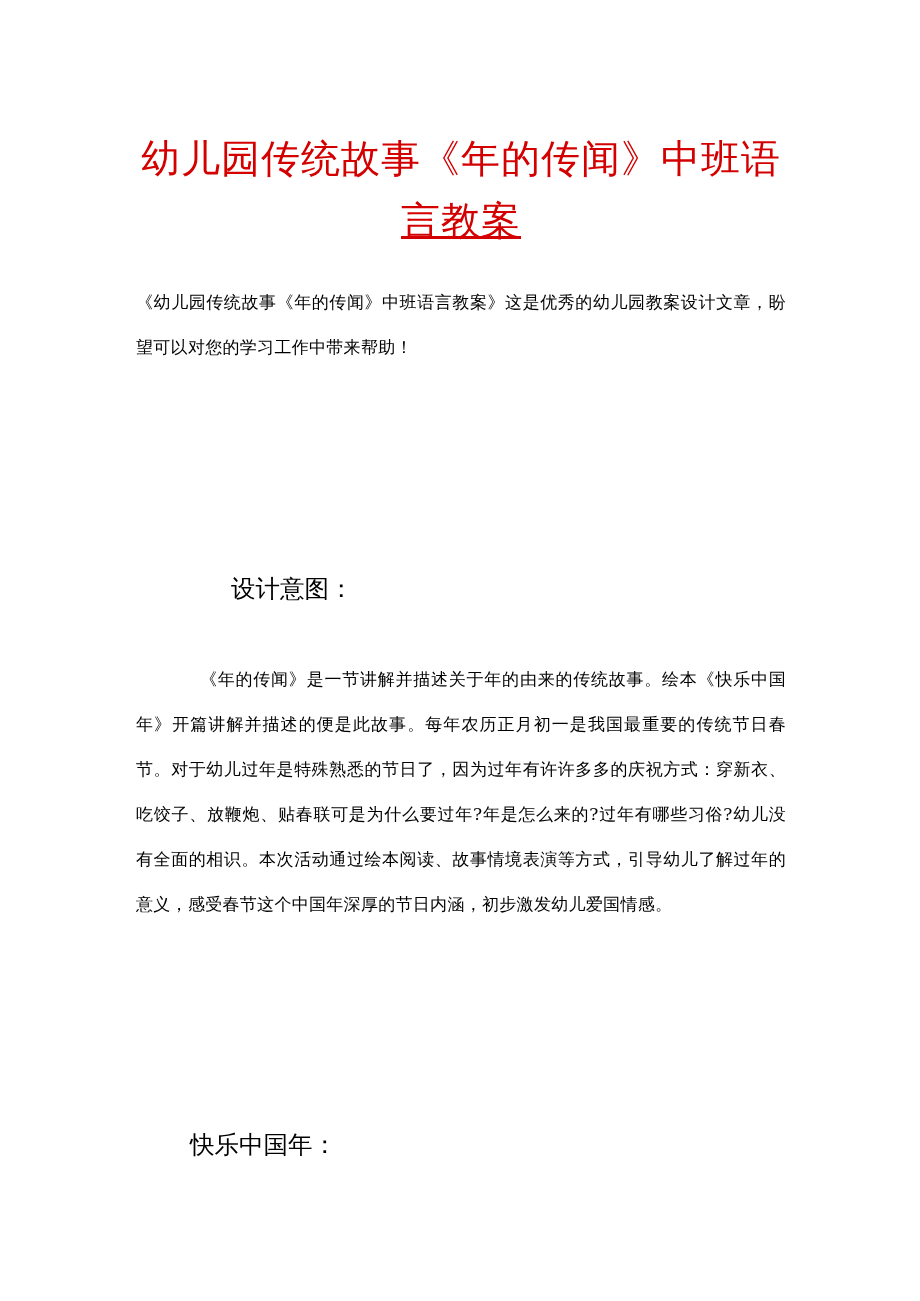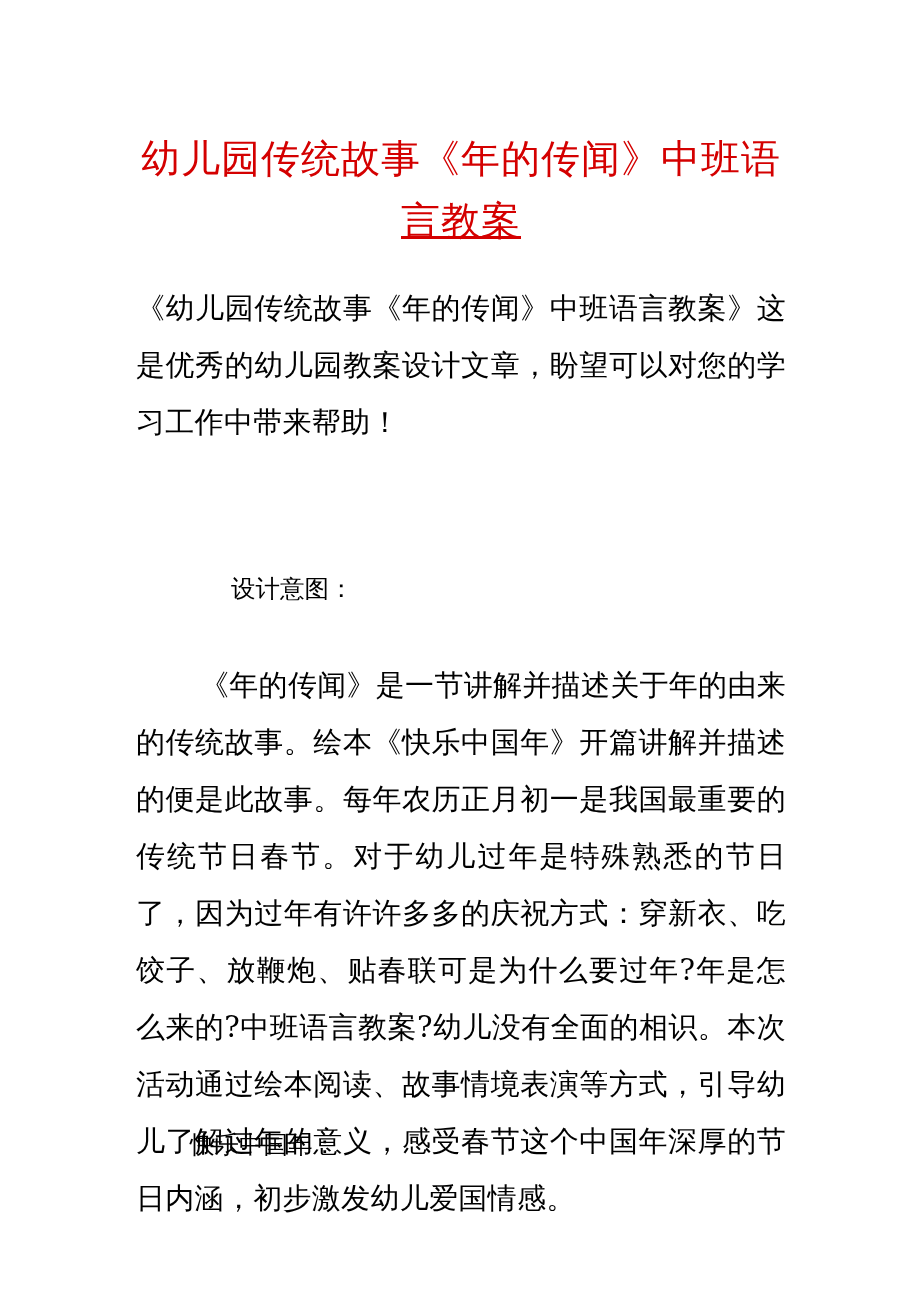--- a/index.html
+++ b/index.html
@@ -2,35 +2,35 @@
 <html><head>
 <meta charset="utf-8">
 <style>
   html, body { margin: 0; padding: 0; background: #ffffff; }
   body { width: 920px; height: 1301px; position: relative; overflow: hidden;
          font-family: "DejaVu Serif", "Liberation Serif", serif; color: #000; }
   .title { position: absolute; left: 136px; width: 650px; text-align: center;
            color: #d40000; font-size: 39px; letter-spacing: 1px; }
   .title .l1 { position: absolute; top: 132px; left: 0; width: 650px; white-space: nowrap; }
   .title .l2 { position: absolute; top: 194px; left: 0; width: 650px; text-decoration: underline; }
-  .p { position: absolute; left: 136px; width: 650px; font-size: 29px; line-height: 57px;
+  .p { position: absolute; left: 136px; width: 650px; font-size: 17px; line-height: 45px;
        text-align: justify; letter-spacing: 0.3px; }
   .intro { top: 280px; }
   .h { position: absolute; font-size: 24.5px; }
   .h1 { top: 572px; left: 190px; margin-left: 41px; }
   .body1 { top: 657px; text-indent: 64px; }
   .h2 { top: 1128px; left: 190px; }
 </style>
 </head>
 <body>
 
 <div class="title">
   <div class="l1">幼儿园传统故事《年的传闻》中班语</div>
   <div class="l2">言教案</div>
 </div>
 
 <div class="p intro">《幼儿园传统故事《年的传闻》中班语言教案》这是优秀的幼儿园教案设计文章，盼望可以对您的学习工作中带来帮助！</div>
 
 <div class="h h1">设计意图：</div>
 
-<div class="p body1">《年的传闻》是一节讲解并描述关于年的由来的传统故事。绘本《快乐中国年》开篇讲解并描述的便是此故事。每年农历正月初一是我国最重要的传统节日春节。对于幼儿过年是特殊熟悉的节日了，因为过年有许许多多的庆祝方式：穿新衣、吃饺子、放鞭炮、贴春联可是为什么要过年?年是怎么来的?中班语言教案?幼儿没有全面的相识。本次活动通过绘本阅读、故事情境表演等方式，引导幼儿了解过年的意义，感受春节这个中国年深厚的节日内涵，初步激发幼儿爱国情感。</div>
+<div class="p body1">《年的传闻》是一节讲解并描述关于年的由来的传统故事。绘本《快乐中国年》开篇讲解并描述的便是此故事。每年农历正月初一是我国最重要的传统节日春节。对于幼儿过年是特殊熟悉的节日了，因为过年有许许多多的庆祝方式：穿新衣、吃饺子、放鞭炮、贴春联可是为什么要过年?年是怎么来的?过年有哪些习俗?幼儿没有全面的相识。本次活动通过绘本阅读、故事情境表演等方式，引导幼儿了解过年的意义，感受春节这个中国年深厚的节日内涵，初步激发幼儿爱国情感。</div>
 
 <div class="h h2">快乐中国年：</div>
 
 </body></html>

